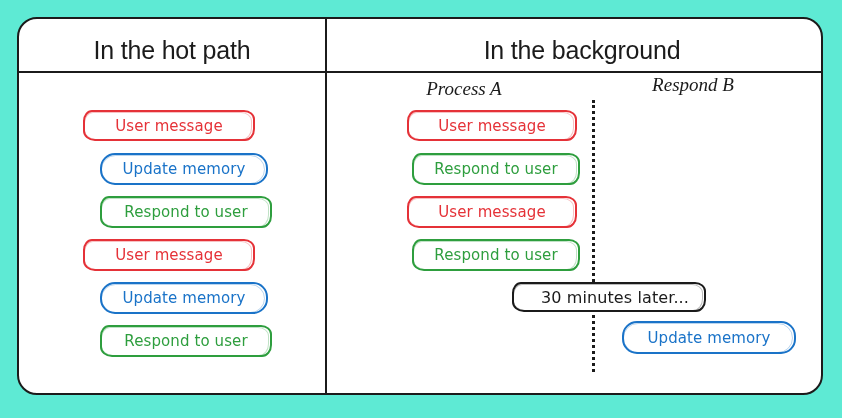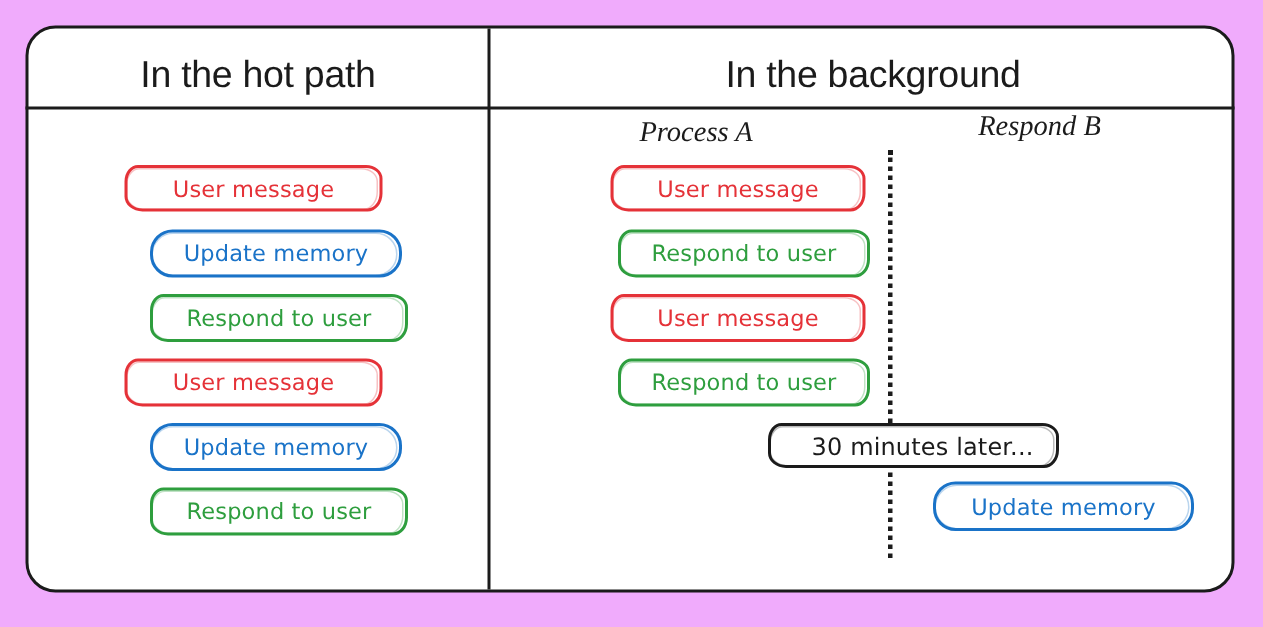--- a/index.html
+++ b/index.html
@@ -5,21 +5,21 @@
 <style>
   html, body {
     margin: 0;
     padding: 0;
     background: #ffffff;
   }
   #canvas {
     position: relative;
     width: 842px;
     height: 418px;
-    background: #f0abfc;
+    background: #5eead4;
     font-family: "DejaVu Sans", sans-serif;
     overflow: hidden;
   }
 
   
   #frame {
     position: absolute;
     left: 17px;
     top: 17px;
     width: 806px;

